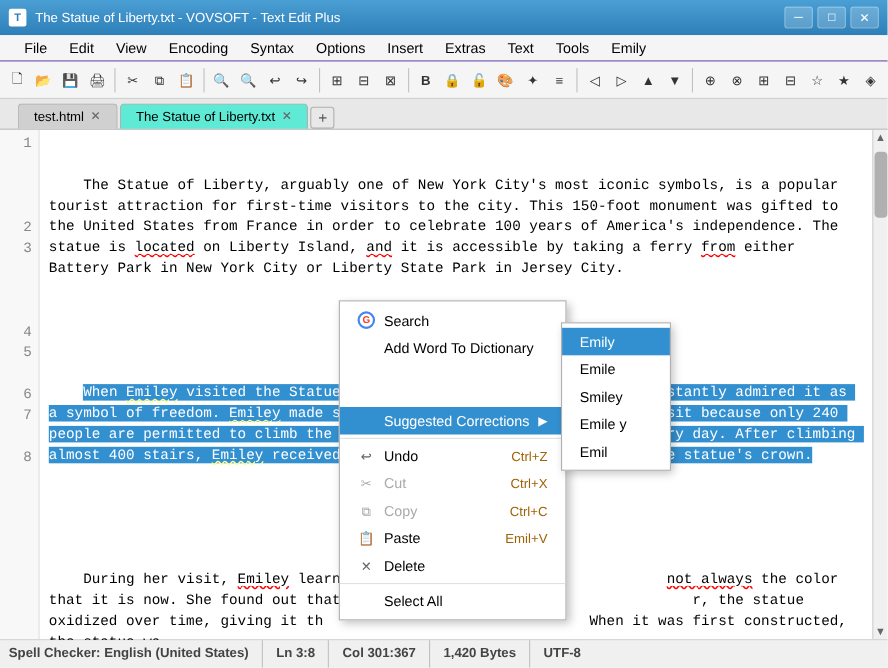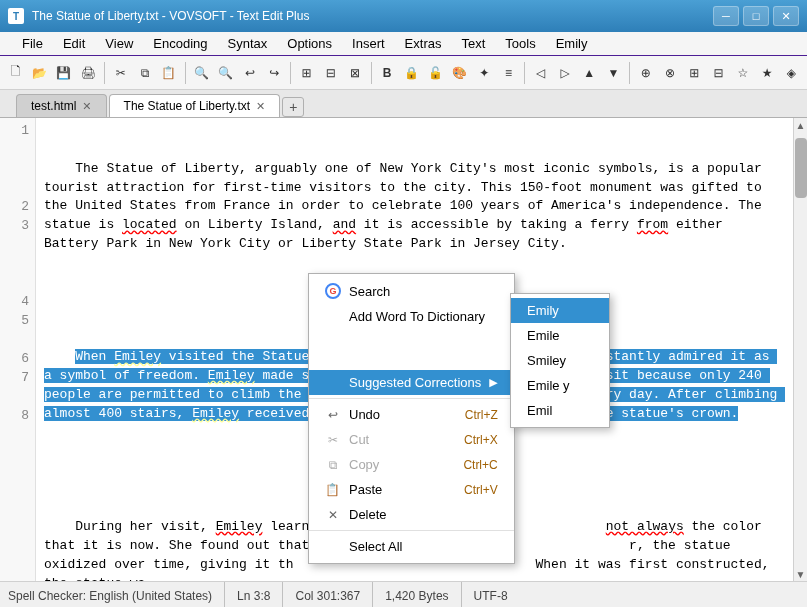--- a/index.html
+++ b/index.html
@@ -119,21 +119,21 @@
       border-bottom: none;
       border-radius: 4px 4px 0 0;
       cursor: pointer;
       font-size: 12px;
       display: flex;
       align-items: center;
       gap: 6px;
       margin-right: 2px;
     }
     .tab.active {
-      background: #ffffff;
+      background: #5eead4;
       border-color: #b0b0b0;
       z-index: 1;
     }
     .tab-close {
       font-size: 11px;
       color: #666;
       cursor: pointer;
       line-height: 1;
     }
     .tab-new {
@@ -211,21 +211,22 @@
       padding: 0 8px;
       font-size: 12px;
       color: #444;
       gap: 0;
     }
     .status-section {
       padding: 4px 12px;
       border-right: 1px solid #c0c0c0;
       height: 100%;
       display: flex;
-      align-items: flex-end;
+      align-items: flex-start;
+      font-weight: bold;
     }
     .status-section:first-child { padding-left: 0; }
     .status-section:last-child { border-right: none; }
 
     
     .context-menu {
       position: absolute;
       top: 155px;
       left: 308px;
       background: white;
@@ -446,21 +447,21 @@
         <span class="ctx-icon" style="color:#aaa;">⧉</span>
         <span>Copy</span>
       </div>
       <span class="shortcut">Ctrl+C</span>
     </div>
     <div class="ctx-item">
       <div class="ctx-item-left">
         <span class="ctx-icon">📋</span>
         <span>Paste</span>
       </div>
-      <span class="shortcut">Ctrl+V</span>
+      <span class="shortcut">Emil+V</span>
     </div>
     <div class="ctx-item">
       <div class="ctx-item-left">
         <span class="ctx-icon">✕</span>
         <span>Delete</span>
       </div>
     </div>
     <div class="ctx-sep"></div>
     <div class="ctx-item">
       <div class="ctx-item-left">

